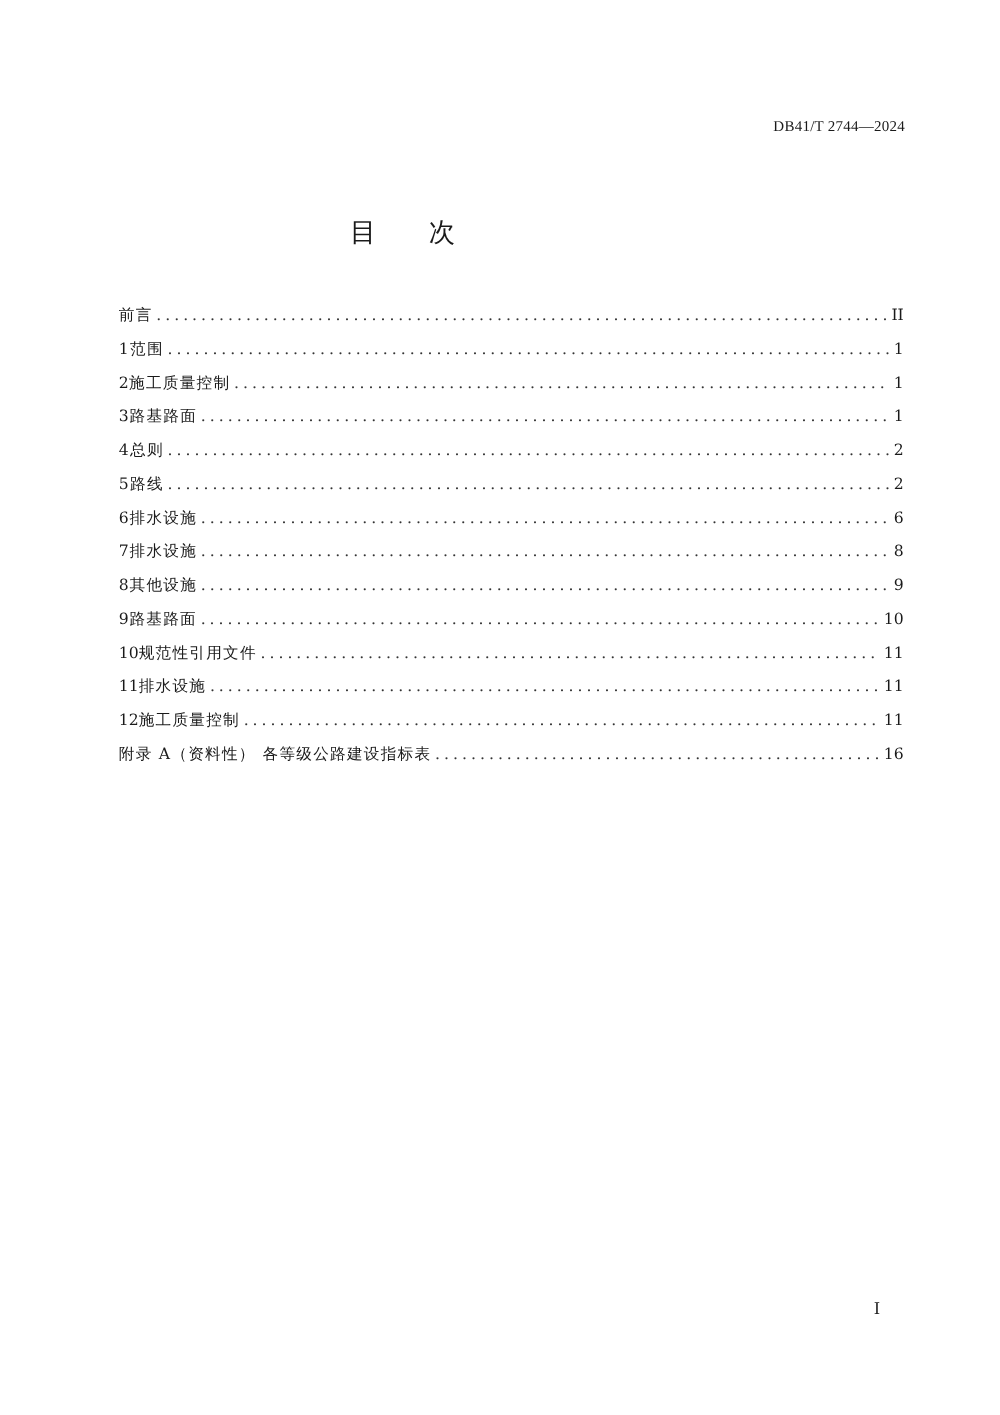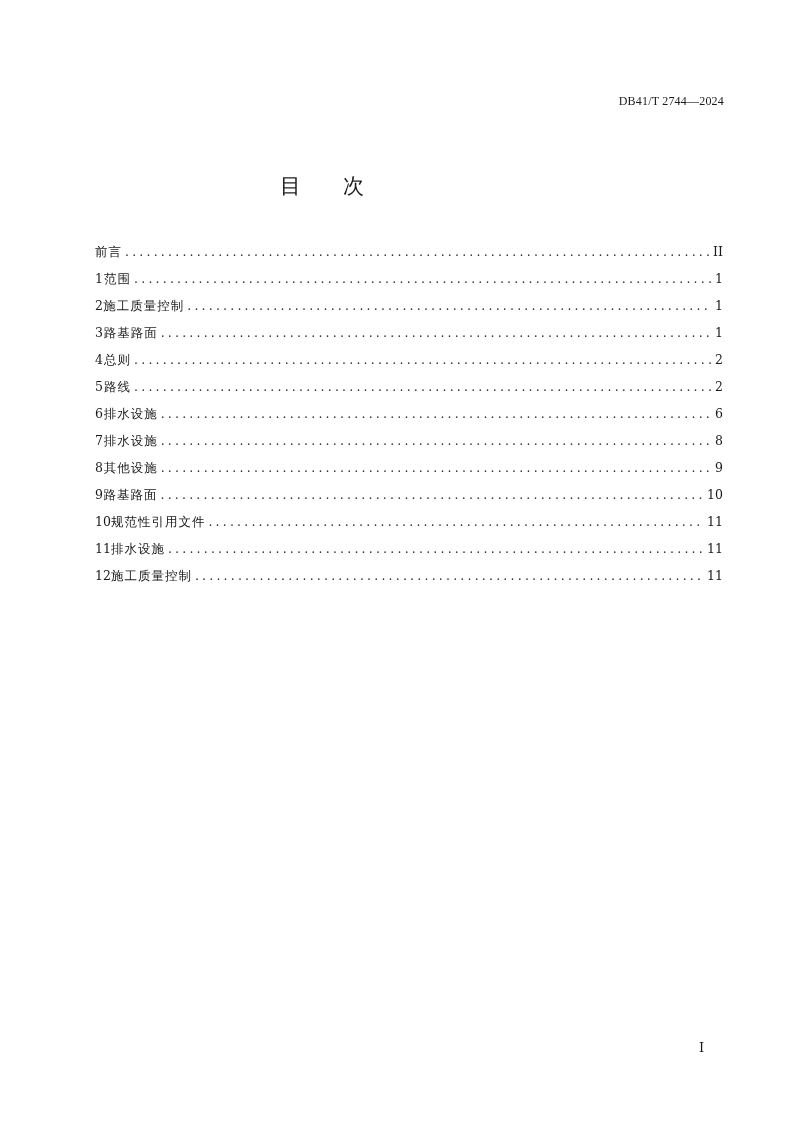--- a/index.html
+++ b/index.html
@@ -126,15 +126,22 @@
     <span class="label">排水设施</span>
     <span class="leader"></span>
     <span class="page">11</span>
   </div>
   <div class="toc-row">
     <span class="num double">12</span>
     <span class="label">施工质量控制</span>
     <span class="leader"></span>
     <span class="page">11</span>
   </div>
+  <div class="toc-row">
+    <span class="label">附录 A（资料性）</span>
+    <span class="appendix-gap"></span>
+    <span class="label">各等级公路建设指标表</span>
+    <span class="leader"></span>
+    <span class="page">16</span>
+  </div>
 </div>
 
 <div class="page-number">I</div>
 
 </body></html>

